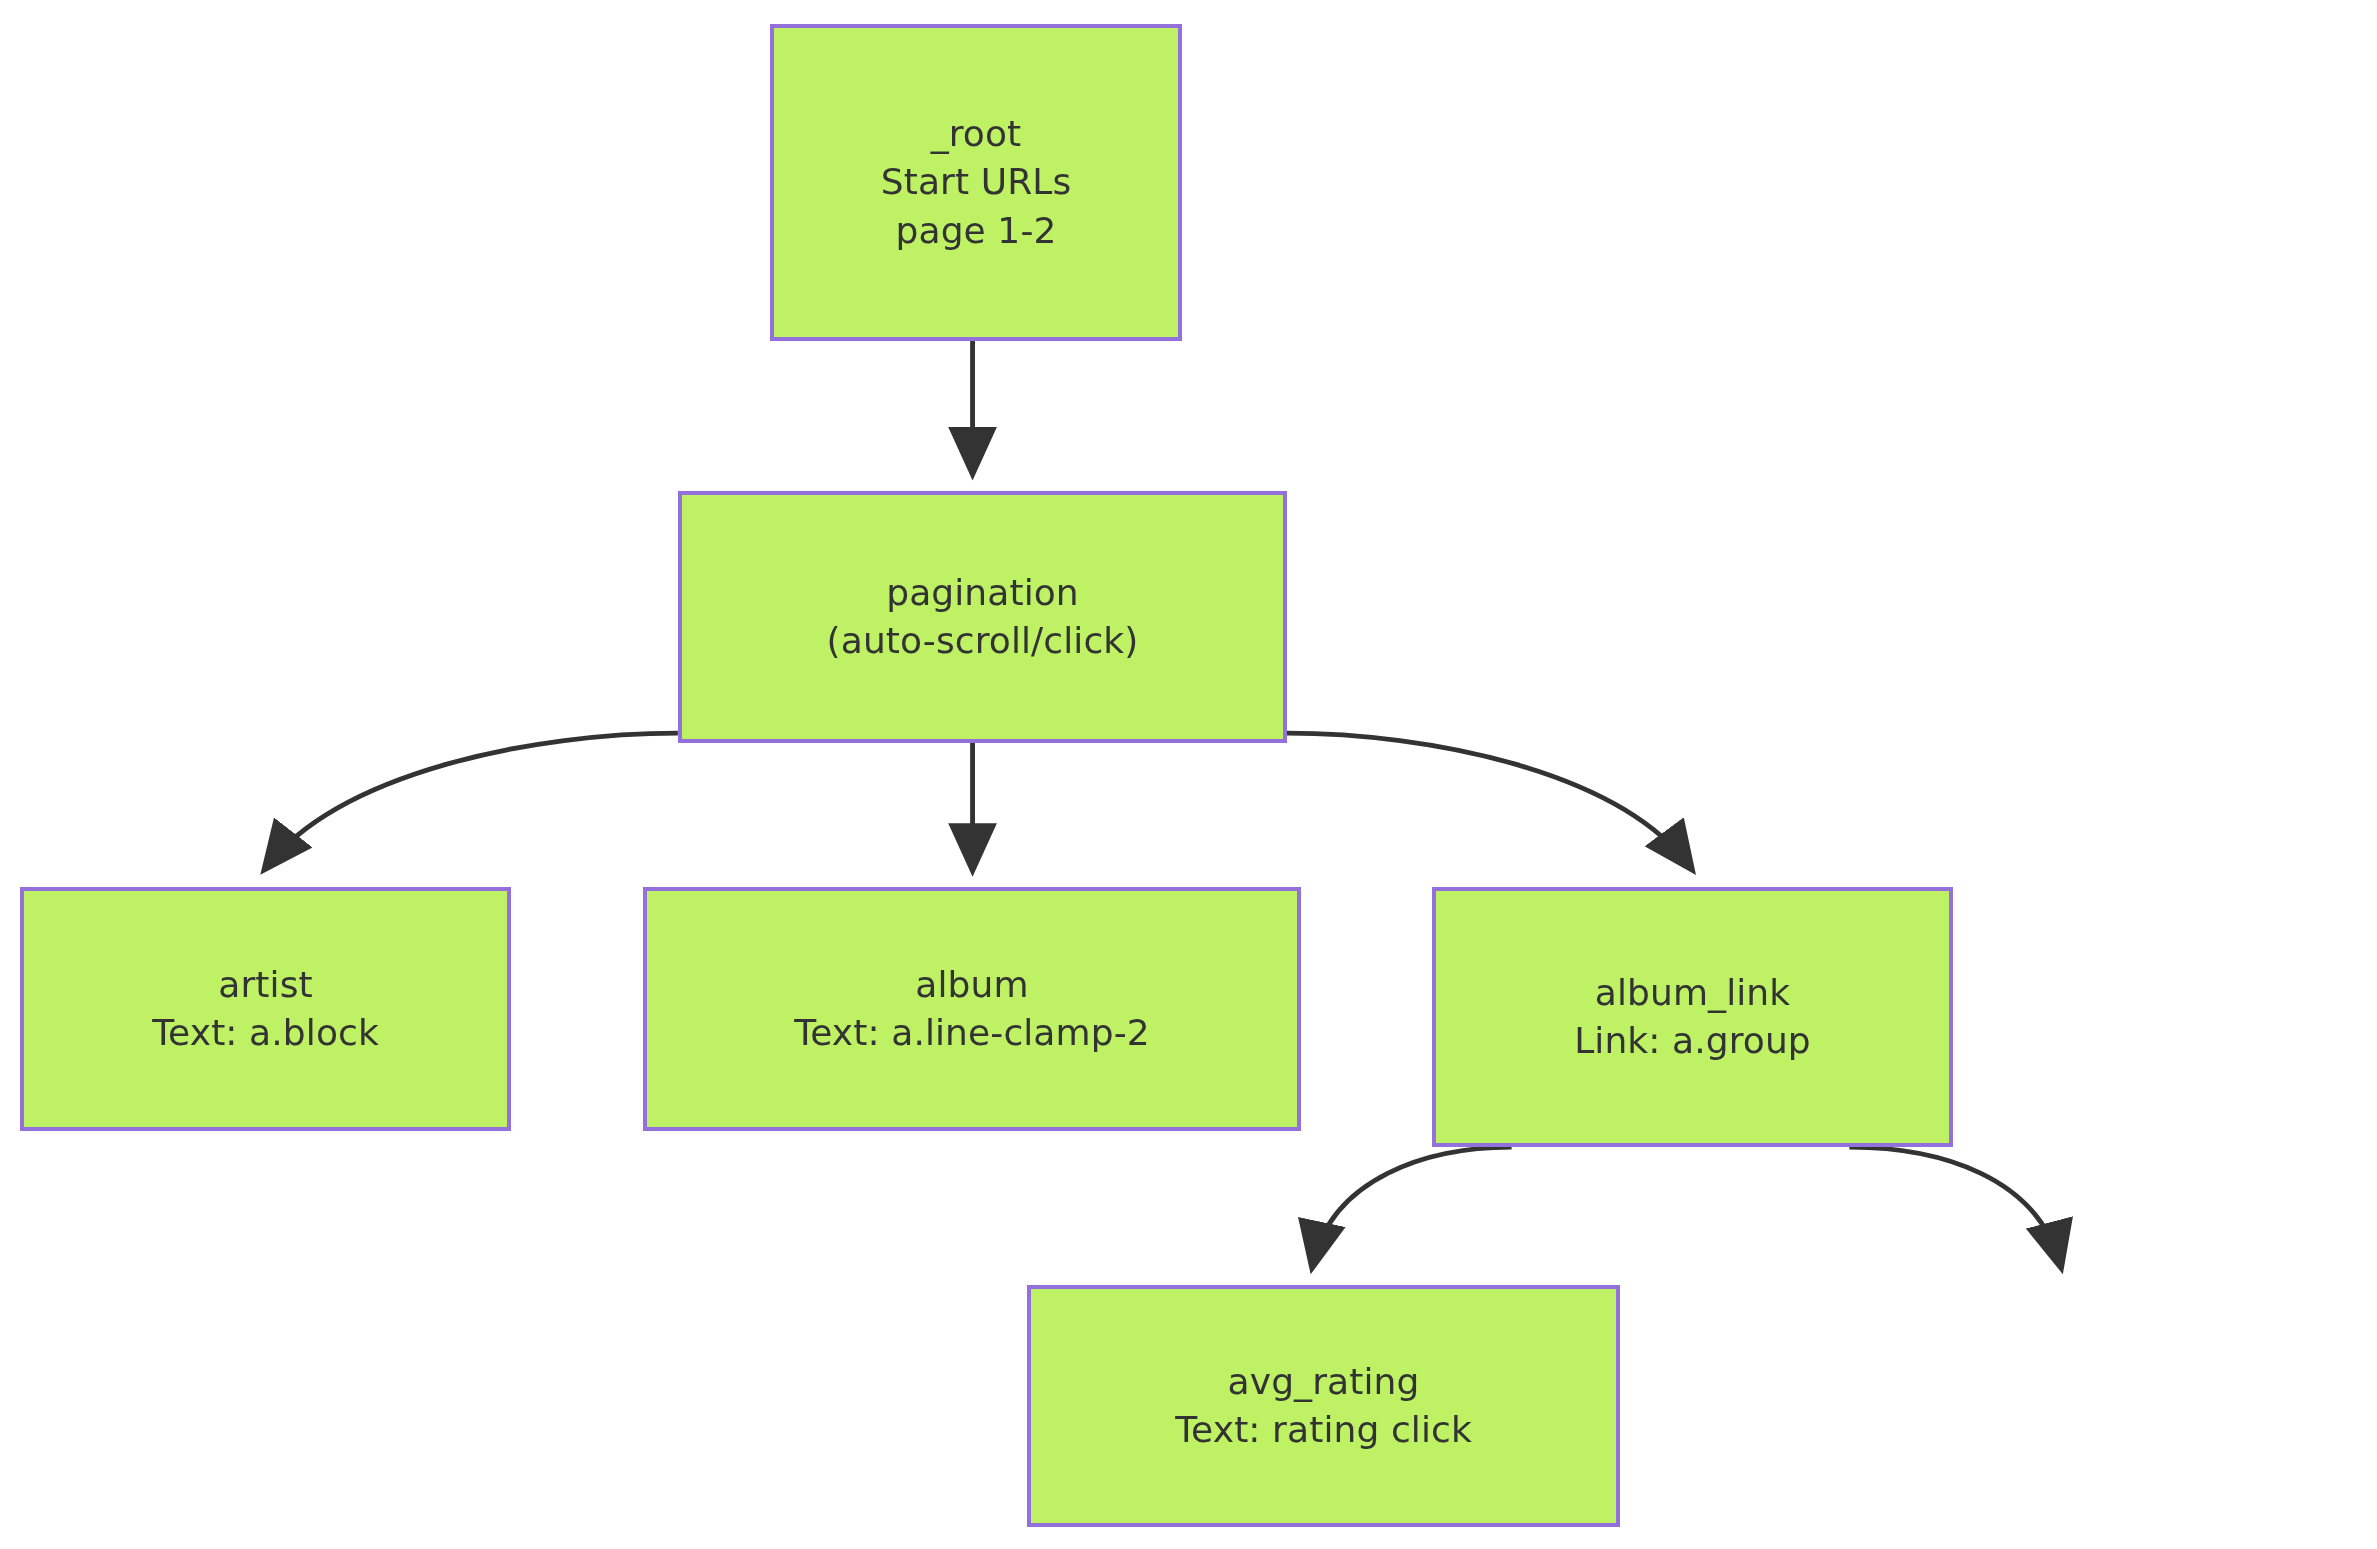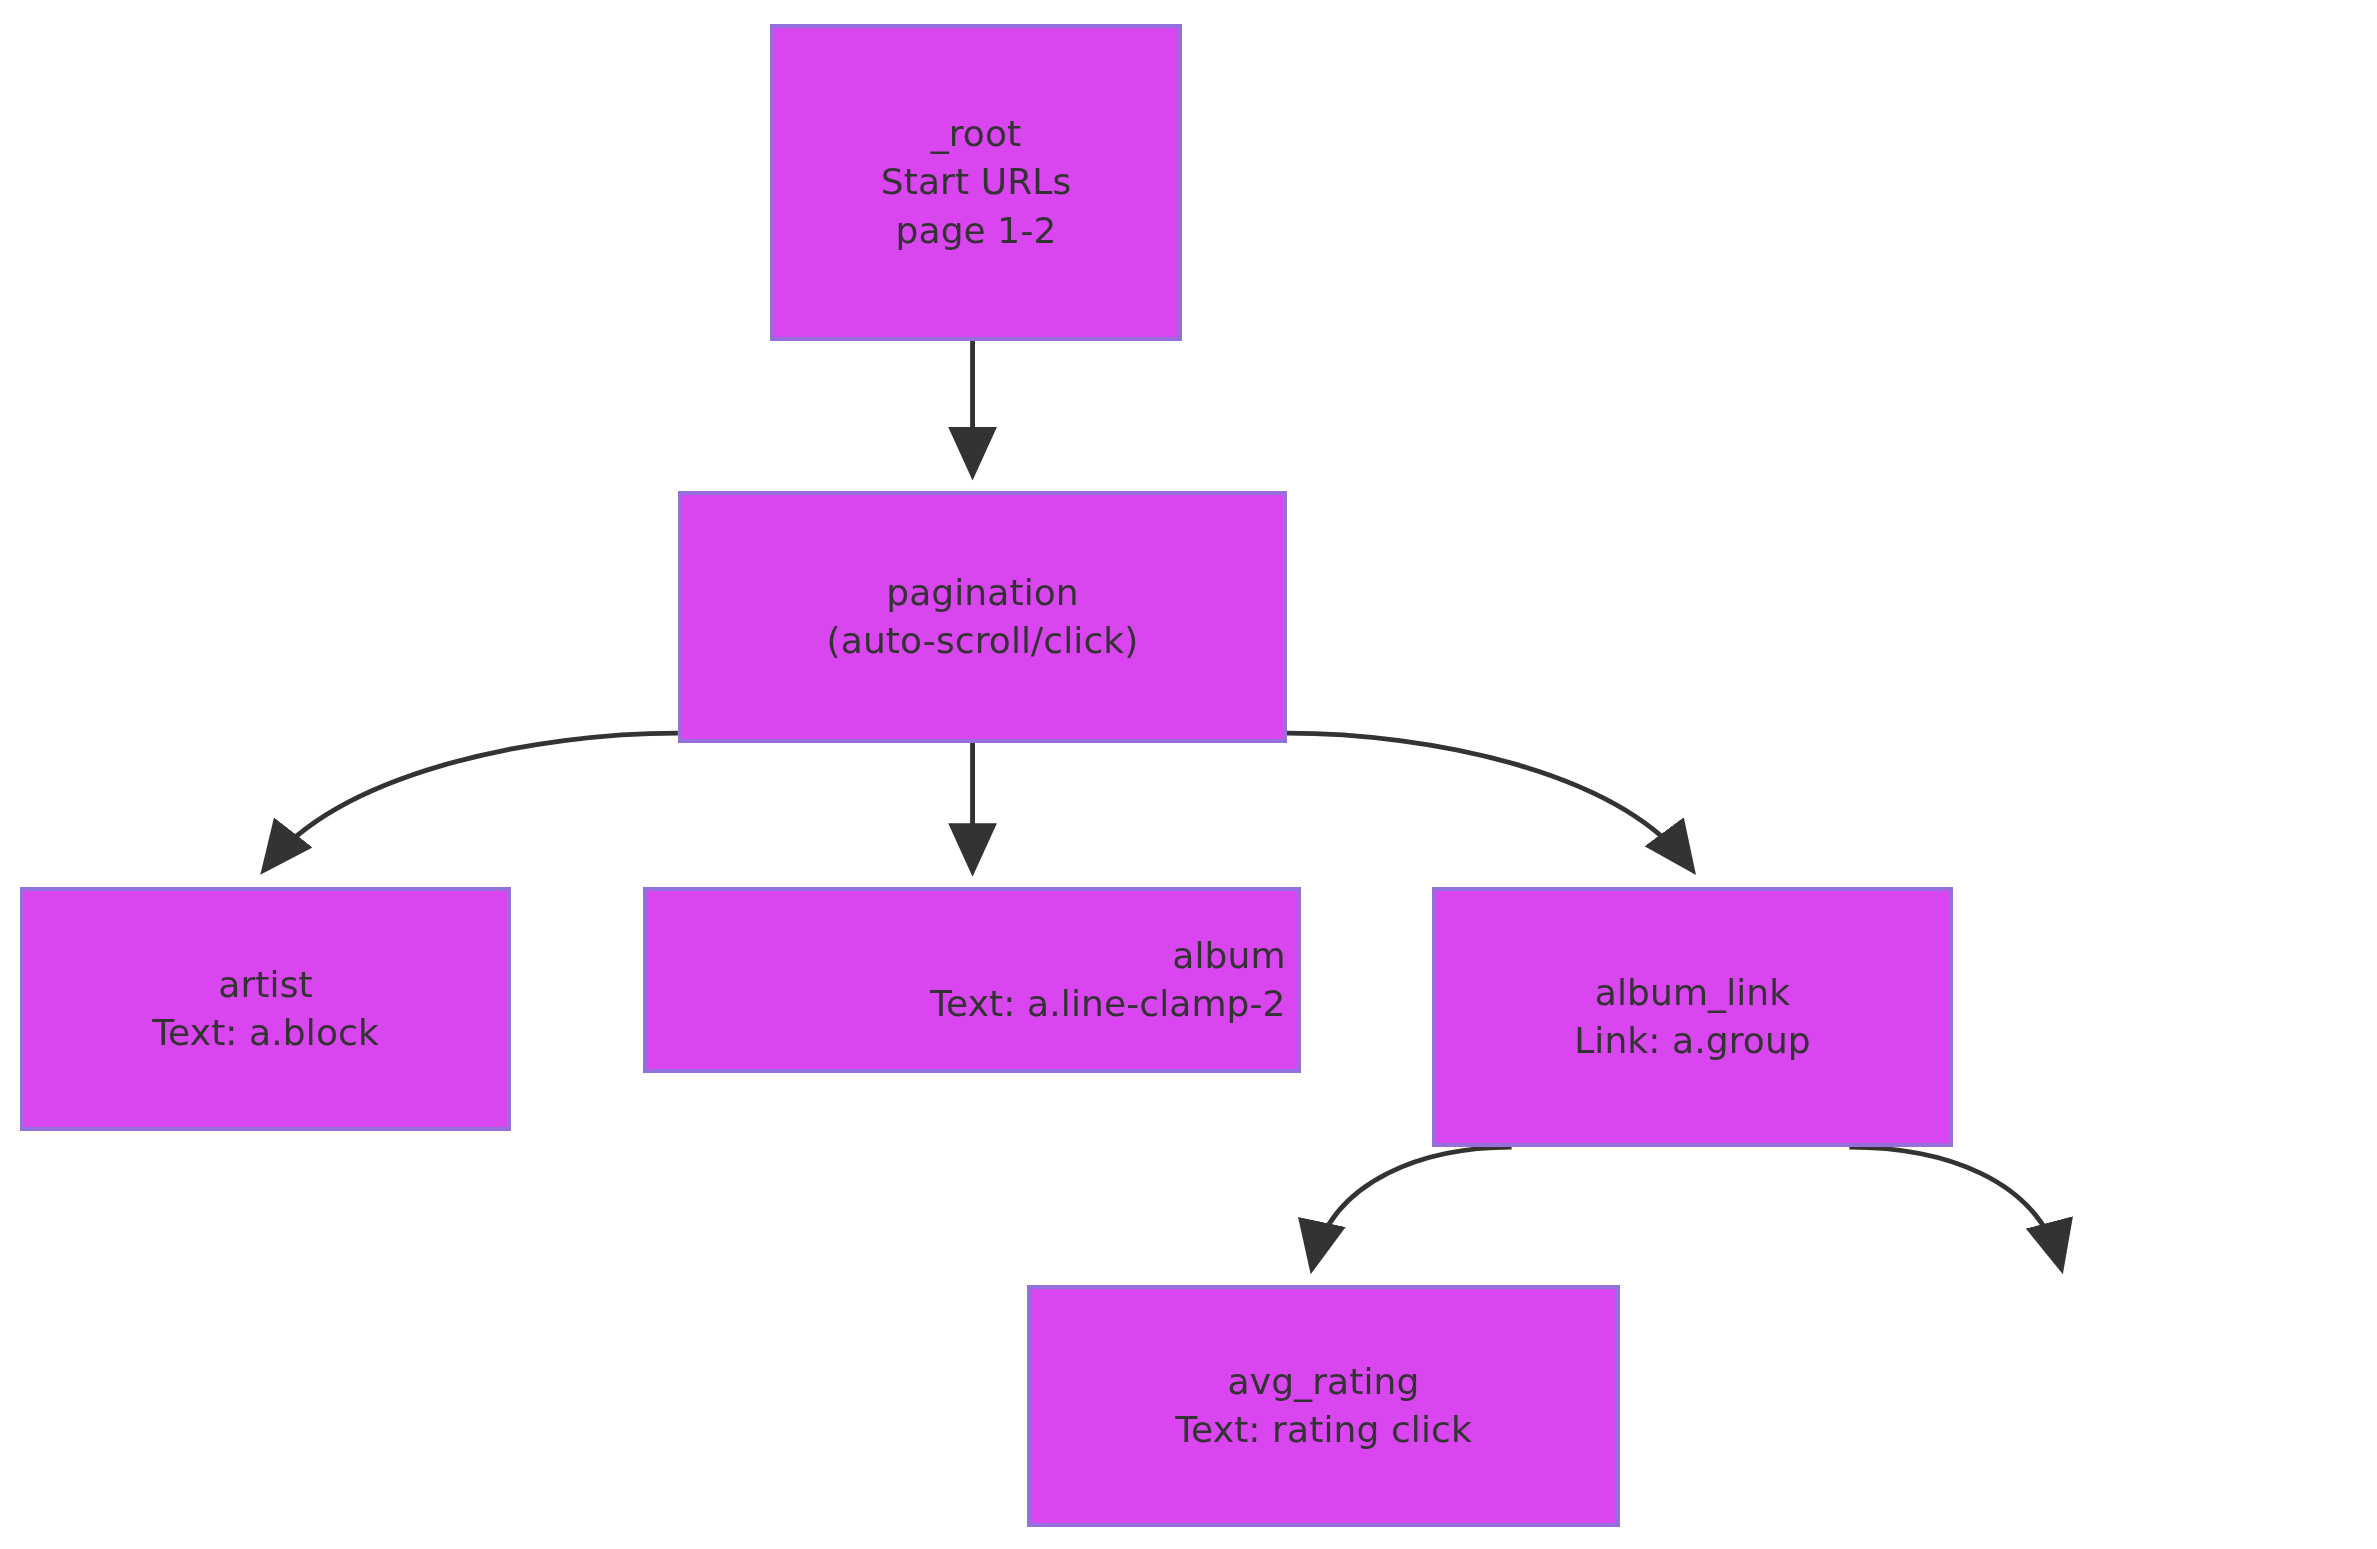--- a/index.html
+++ b/index.html
@@ -19,21 +19,21 @@
     position: absolute;
     left: 0;
     top: 0;
     width: 2377px;
     height: 1549px;
     pointer-events: none;
   }
   .node {
     position: absolute;
     box-sizing: border-box;
-    background: #d946ef;
+    background: #bef264;
     border: 4px solid #9370DB;
     display: flex;
     flex-direction: column;
     align-items: center;
     justify-content: center;
     text-align: center;
     color: #333333;
     font-size: 36px;
     line-height: 1.12;
     letter-spacing: 0.1px;
@@ -41,21 +41,21 @@
   }
   .node .line {
     display: block;
     padding: 4px 11.4px;
     white-space: nowrap;
   }
   
   #node-root        { left: 770px;  top: 24px;   width: 412px; height: 317px; }
   #node-pagination  { left: 678px;  top: 491px;  width: 609px; height: 252px; }
   #node-artist      { left: 20px;   top: 887px; width: 491px; height: 244px; }
-  #node-album       { left: 643px;  top: 887px; width: 658px; height: 186px; align-items: flex-end; }
+  #node-album       { left: 643px;  top: 887px; width: 658px; height: 244px; }
   #node-album-link  { left: 1432px; top: 887px; width: 521px; height: 260px; }
   #node-avg-rating  { left: 1027px; top: 1285px; width: 593px; height: 242px; }
   #node-num-ratings { left: 1736px; top: 1285px; width: 623px; height: 242px; }
 </style>
 </head>
 <body>
 
 <div id="canvas">
 
   <svg id="edge-layer" viewBox="0 0 2928 1908" width="2377" height="1549" xmlns="http://www.w3.org/2000/svg">

